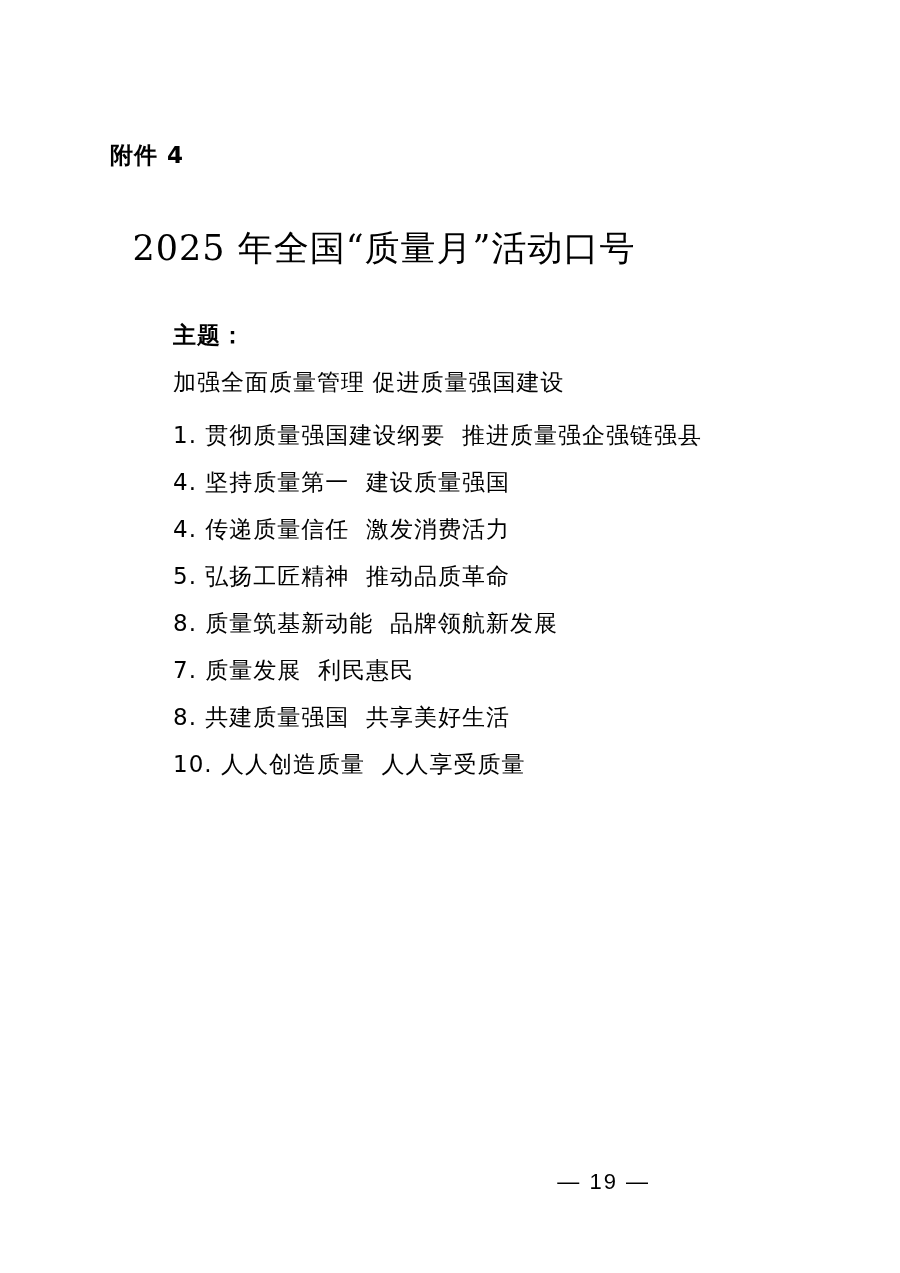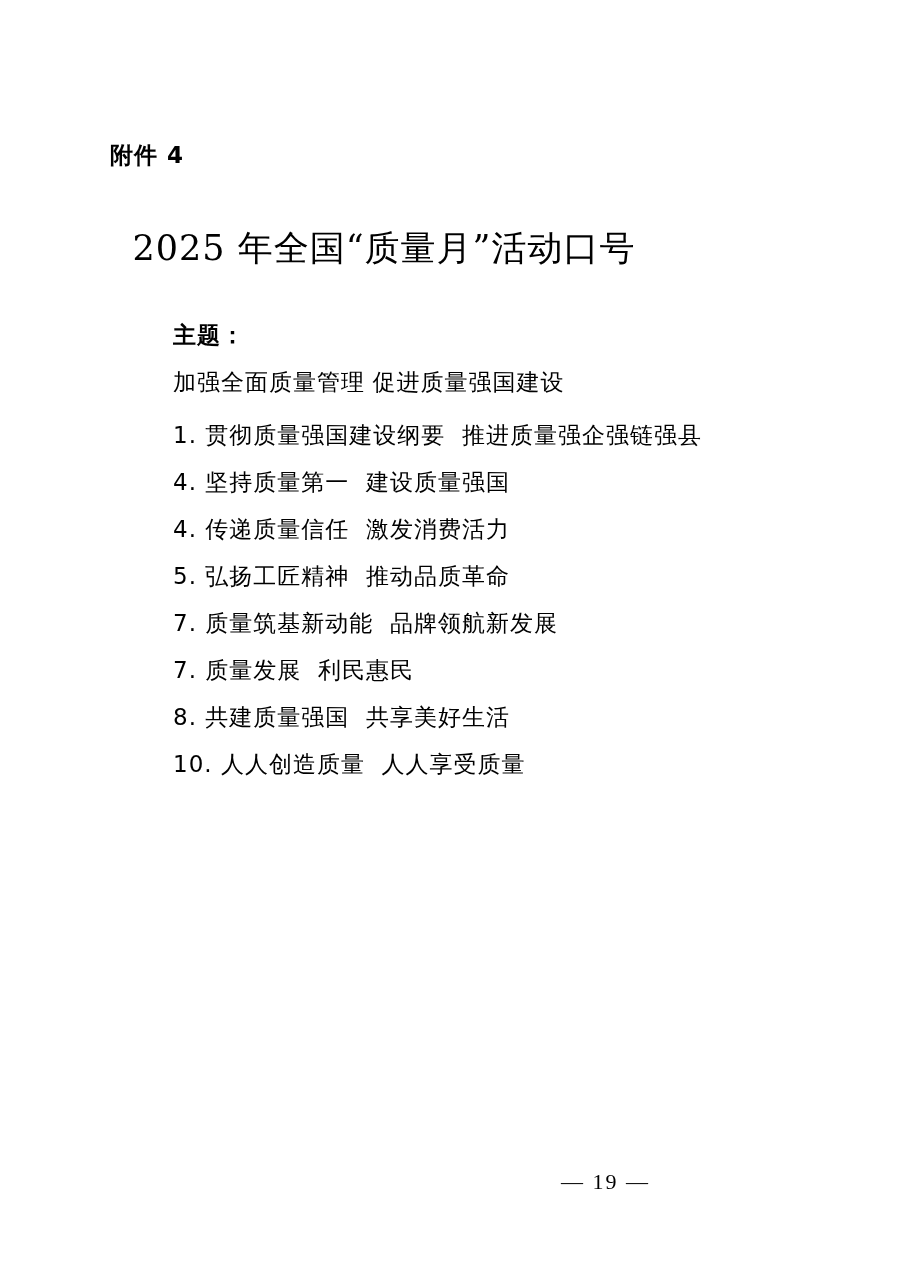--- a/index.html
+++ b/index.html
@@ -70,21 +70,21 @@
     font-family: "DejaVu Sans", "Liberation Sans", sans-serif;
     letter-spacing: 1px;
     margin-bottom: 16px;
     white-space: pre;
   }
   .page-number {
     position: absolute;
     right: 118px;
     bottom: 78px;
     font-size: 22px;
-    font-family: Liberation Serif, serif;
+    font-family: Liberation Sans, sans-serif;
     letter-spacing: 2px;
   }
 </style>
 </head>
 <body>
 
 <div class="page">
 
   <div class="attachment-label">附件 4</div>
 
@@ -95,21 +95,21 @@
     <p class="section-head">主题：</p>
 
     <p class="section-text">加强全面质量管理  促进质量强国建设</p>
 
 
     <ul class="slogan-list">
       <li class="slogan-item">1. 贯彻质量强国建设纲要  推进质量强企强链强县</li>
       <li class="slogan-item">4. 坚持质量第一  建设质量强国</li>
       <li class="slogan-item">4. 传递质量信任  激发消费活力</li>
       <li class="slogan-item">5. 弘扬工匠精神  推动品质革命</li>
-      <li class="slogan-item">7. 质量筑基新动能  品牌领航新发展</li>
+      <li class="slogan-item">8. 质量筑基新动能  品牌领航新发展</li>
       <li class="slogan-item">7. 质量发展  利民惠民</li>
       <li class="slogan-item">8. 共建质量强国  共享美好生活</li>
       <li class="slogan-item">10. 人人创造质量  人人享受质量</li>
     </ul>
 
   </div>
 
   <div class="page-number">— 19 —</div>
 
 </div>

